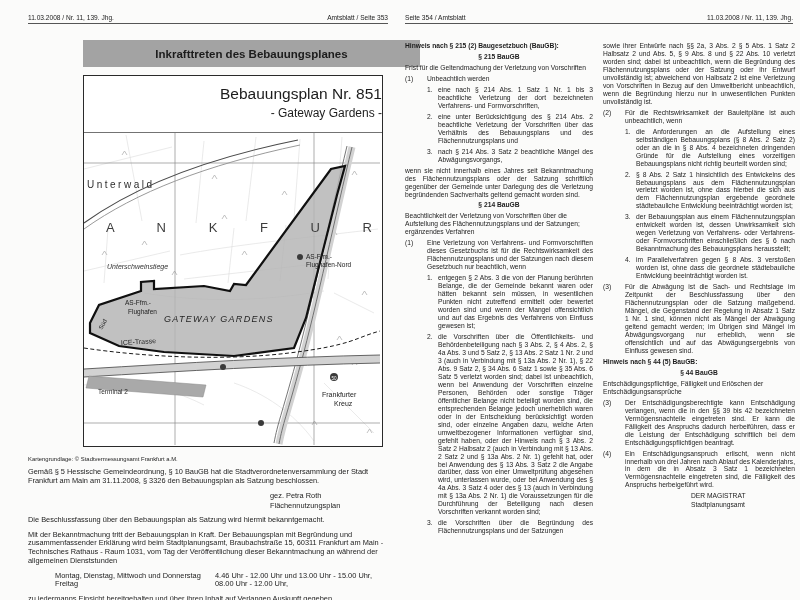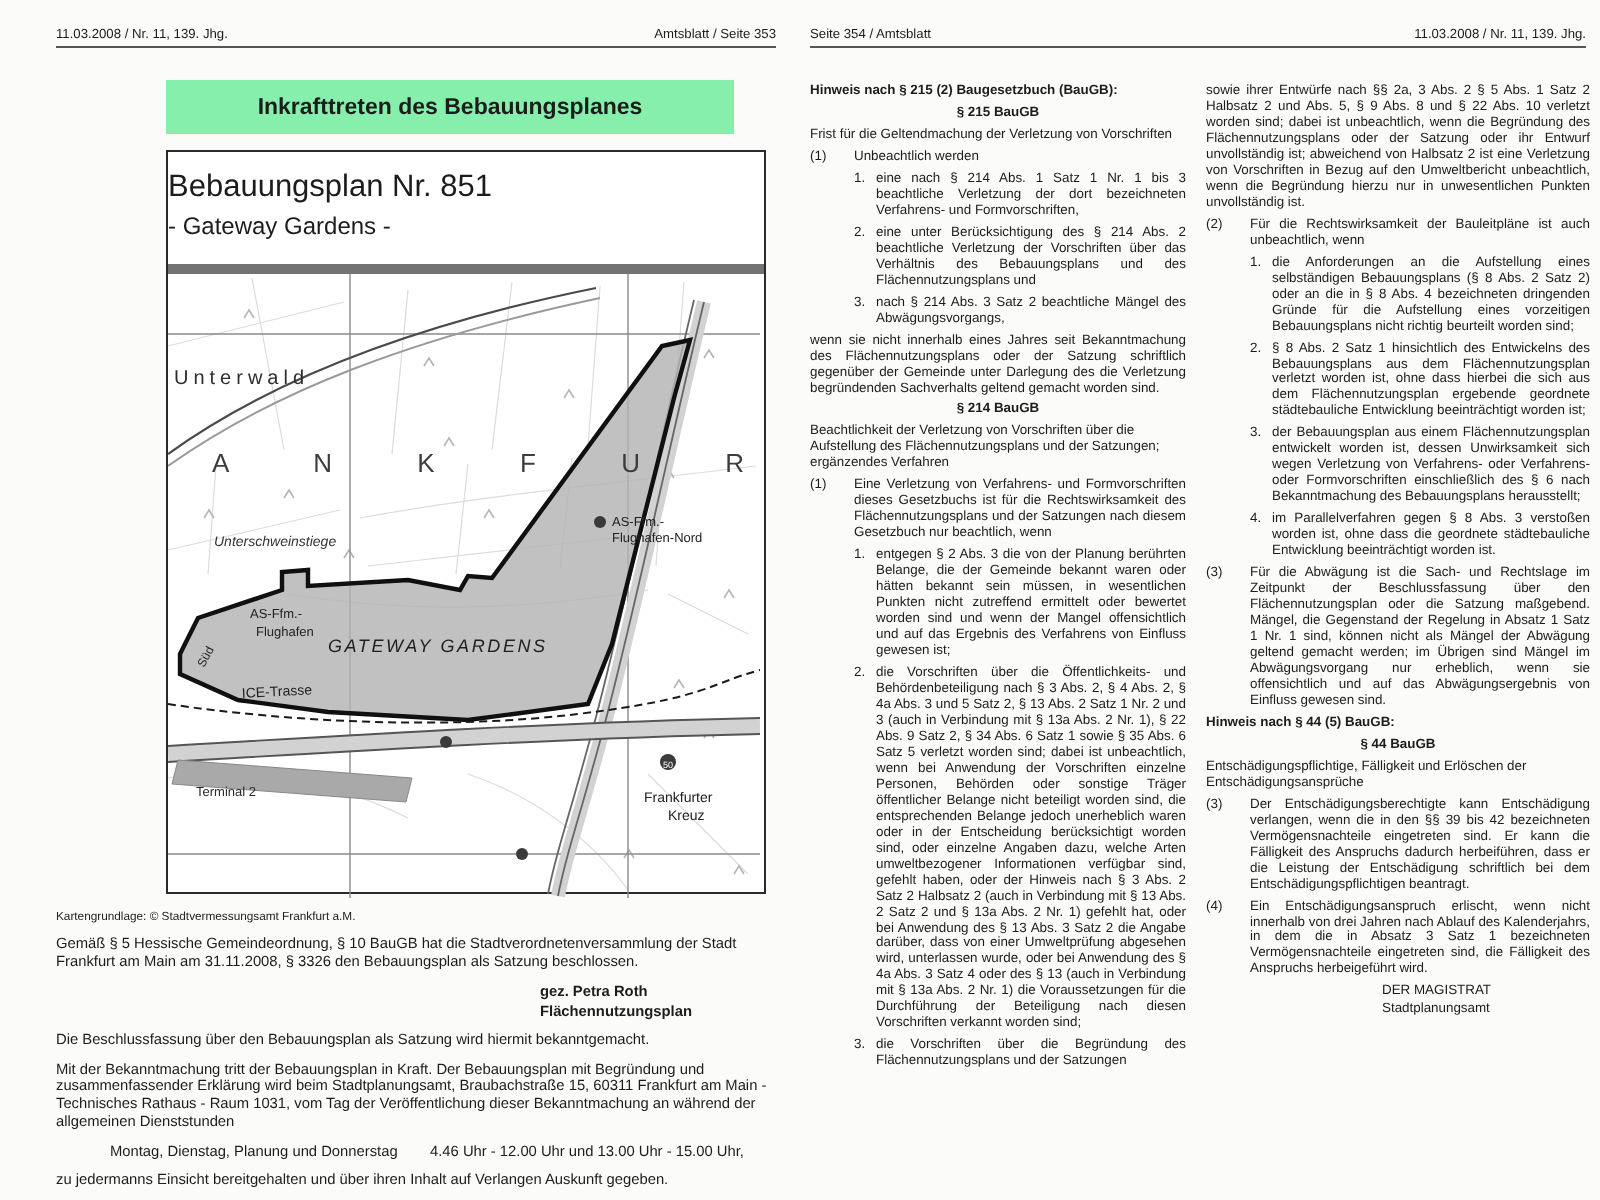--- a/index.html
+++ b/index.html
@@ -9,32 +9,32 @@
   .page-left{left:0;}
   .page-right{left:400px;}
 
   
   .hdr{position:absolute;top:14px;display:flex;justify-content:space-between;
        font-size:6.6px;border-bottom:1px solid #555;padding-bottom:2px;}
   .page-left .hdr{left:28px;width:360px;}
   .page-right .hdr{left:5px;width:388px;}
 
   
-  .title-bar{position:absolute;left:83px;top:40px;width:284px;height:27px;background:#86efac;
+  .title-bar{position:absolute;left:83px;top:40px;width:337px;height:27px;background:#a3a3a3;
              display:flex;align-items:center;justify-content:center;font-size:11.5px;font-weight:bold;}
   .map-box{position:absolute;left:83px;top:75px;width:298px;height:370px;border:1px solid #2a2a2a;background:#fff;}
-  .map-head{height:56px;border-bottom:5px solid #737373;text-align:left;}
+  .map-head{height:56px;border-bottom:1px solid #737373;text-align:right;}
   .map-head .t1{font-size:15.5px;padding-top:9px;}
   .map-head .t2{font-size:12px;padding-top:3px;}
   .map-svg{display:block;}
 
   .lower{position:absolute;left:28px;top:456px;width:360px;font-size:7.4px;line-height:1.18;}
   .caption{font-size:5.9px;color:#222;margin-bottom:5px;}
   .p{margin:0 0 6px 0;}
-  .sig-left{width:90px;margin:0 28px 6px auto;line-height:1.25;font-weight:bold;}
+  .sig-left{width:90px;margin:0 28px 6px auto;line-height:1.25;}
   .hours-row{display:flex;margin-left:27px;}
   .hours-days{width:160px;}
   .para4{margin-top:6px;}
 
   
   .col{position:absolute;top:42px;font-size:6.7px;line-height:1.19;text-align:justify;}
   .col1{left:5px;width:188px;}
   .col2{left:203px;width:192px;}
   .col p{margin:0 0 3px 0;}
   .bold{font-weight:bold;text-align:left;}
@@ -167,22 +167,26 @@
     <div class="lower">
       <div class="caption">Kartengrundlage: © Stadtvermessungsamt Frankfurt a.M.</div>
       <p class="p">Gemäß § 5 Hessische Gemeindeordnung, § 10 BauGB hat die Stadtverordnetenversammlung der Stadt Frankfurt am Main am 31.11.2008, § 3326 den Bebauungsplan als Satzung beschlossen.</p>
       <div class="sig-left">
         <div>gez. Petra Roth</div>
         <div>Flächennutzungsplan</div>
       </div>
       <p class="p">Die Beschlussfassung über den Bebauungsplan als Satzung wird hiermit bekanntgemacht.</p>
       <p class="p">Mit der Bekanntmachung tritt der Bebauungsplan in Kraft. Der Bebauungsplan mit Begründung und zusammenfassender Erklärung wird beim Stadtplanungsamt, Braubachstraße 15, 60311 Frankfurt am Main - Technisches Rathaus - Raum 1031, vom Tag der Veröffentlichung dieser Bekanntmachung an während der allgemeinen Dienststunden</p>
       <div class="hours-row">
-        <span class="hours-days">Montag, Dienstag, Planung und Donnerstag</span>
+        <span class="hours-days">Montag, Dienstag, Mittwoch und Donnerstag</span>
         <span class="hours-time">4.46 Uhr - 12.00 Uhr und 13.00 Uhr - 15.00 Uhr,</span>
+      </div>
+      <div class="hours-row">
+        <span class="hours-days">Freitag</span>
+        <span class="hours-time">08.00 Uhr - 12.00 Uhr,</span>
       </div>
       <p class="p para4">zu jedermanns Einsicht bereitgehalten und über ihren Inhalt auf Verlangen Auskunft gegeben.</p>
     </div>
   </div>
 
   <div class="page page-right">
     <div class="hdr">
       <span>Seite 354 / Amtsblatt</span>
       <span>11.03.2008 / Nr. 11, 139. Jhg.</span>
     </div>

